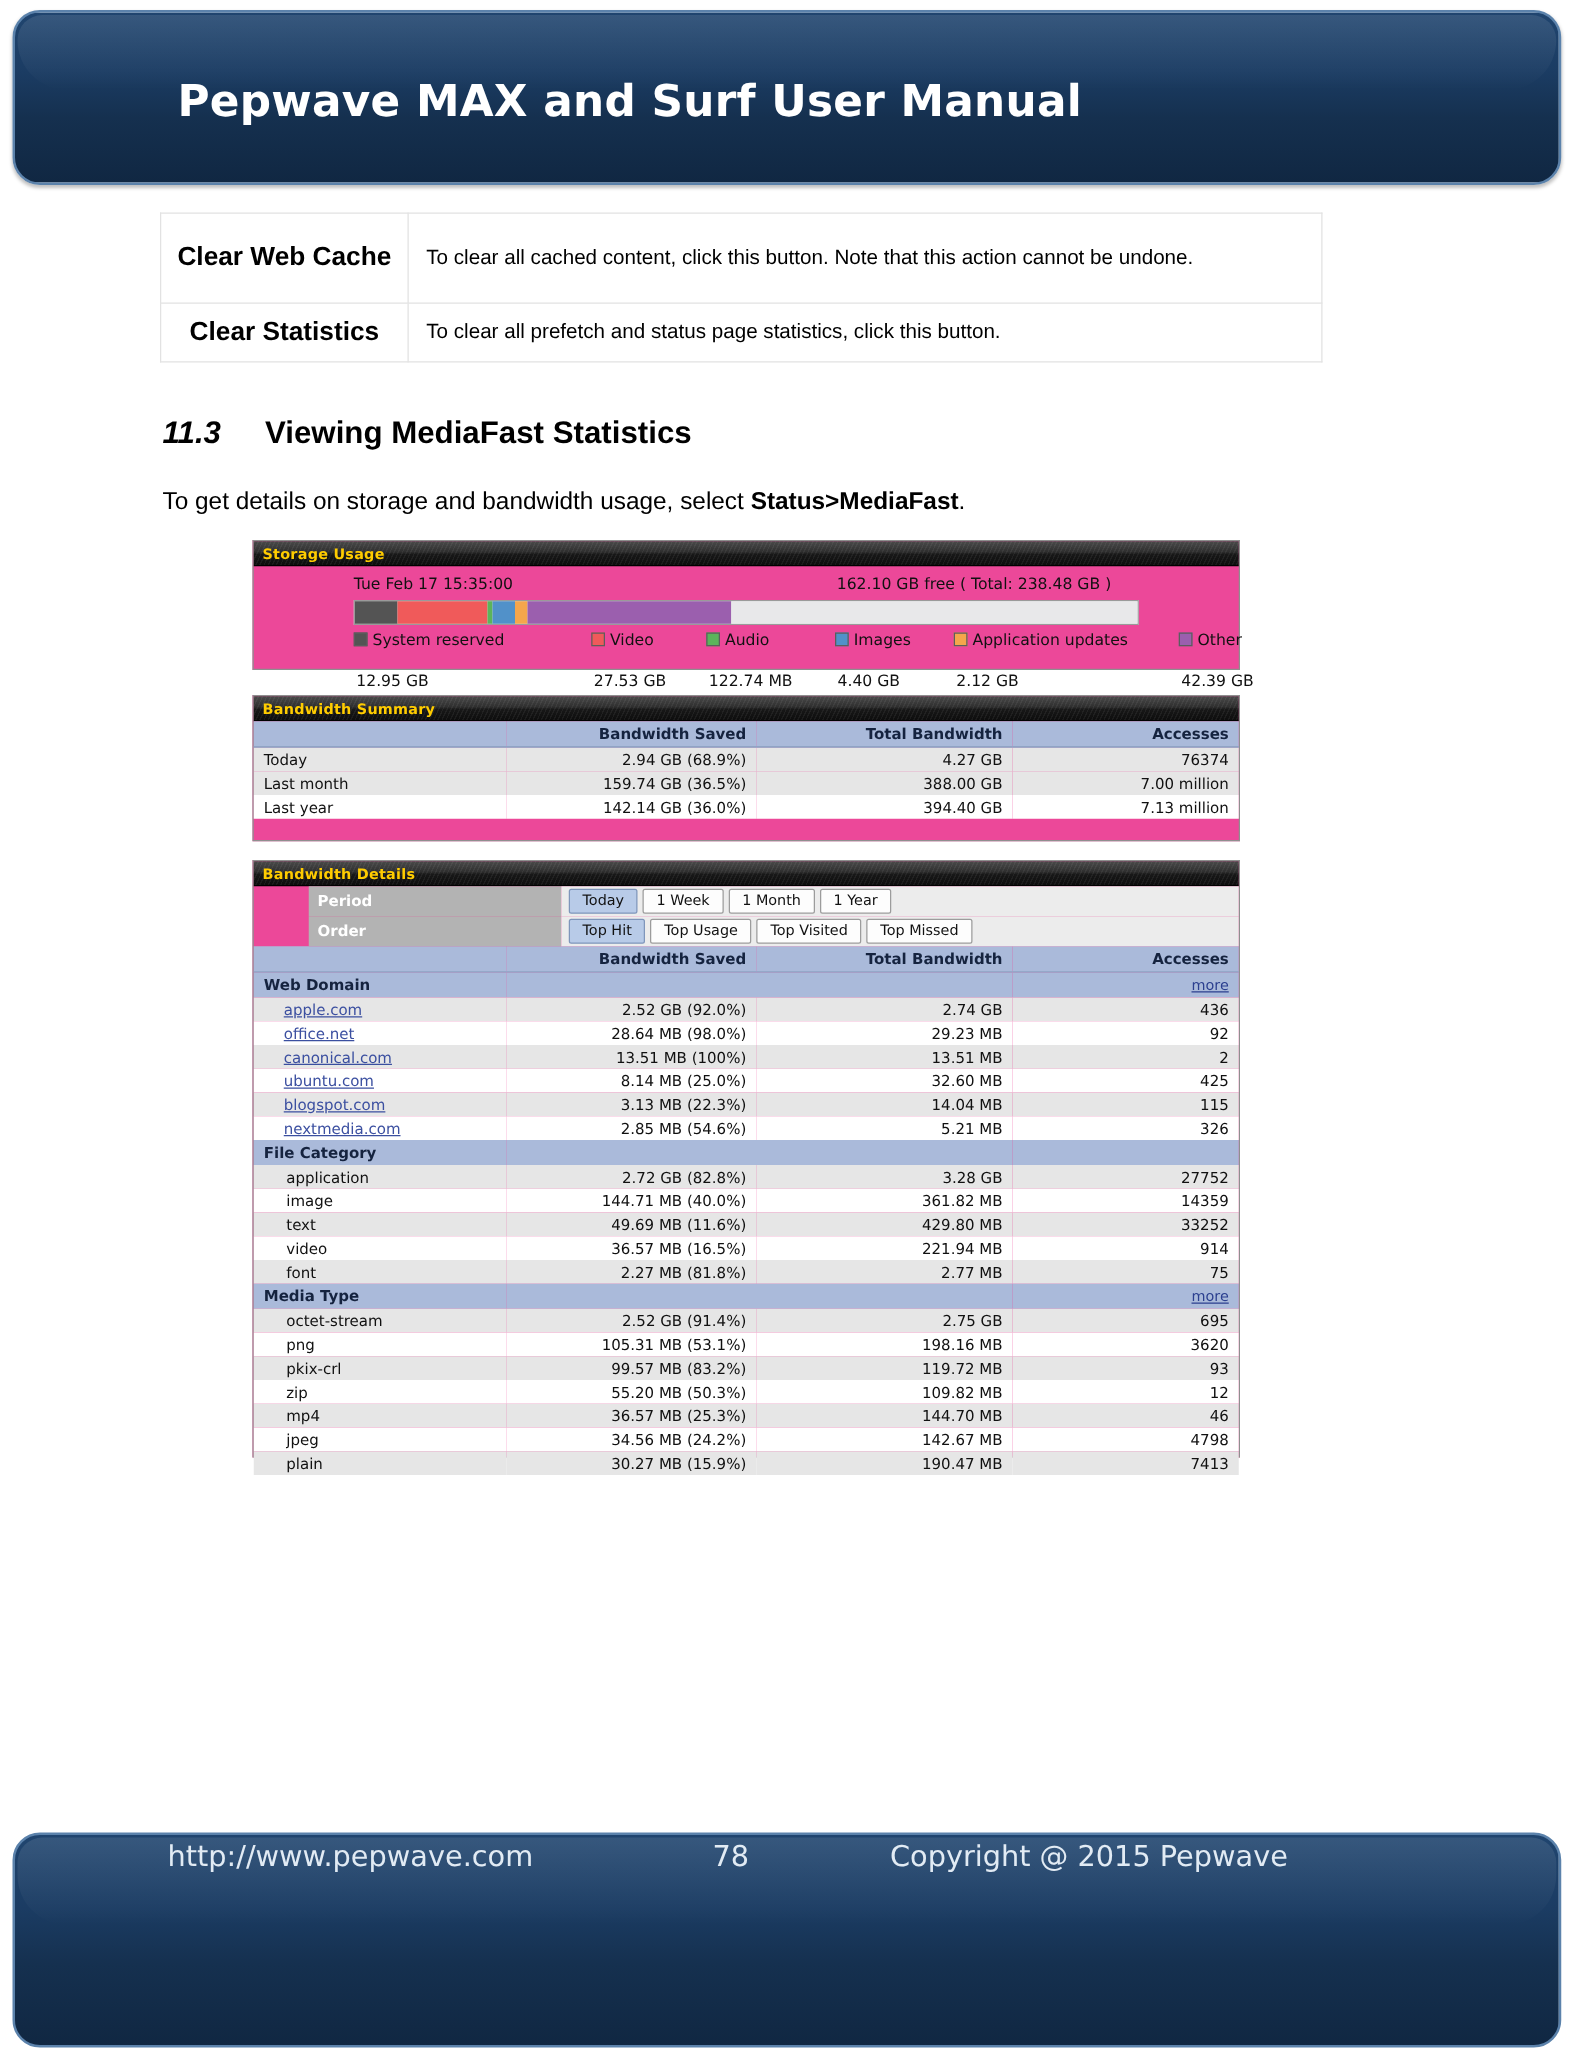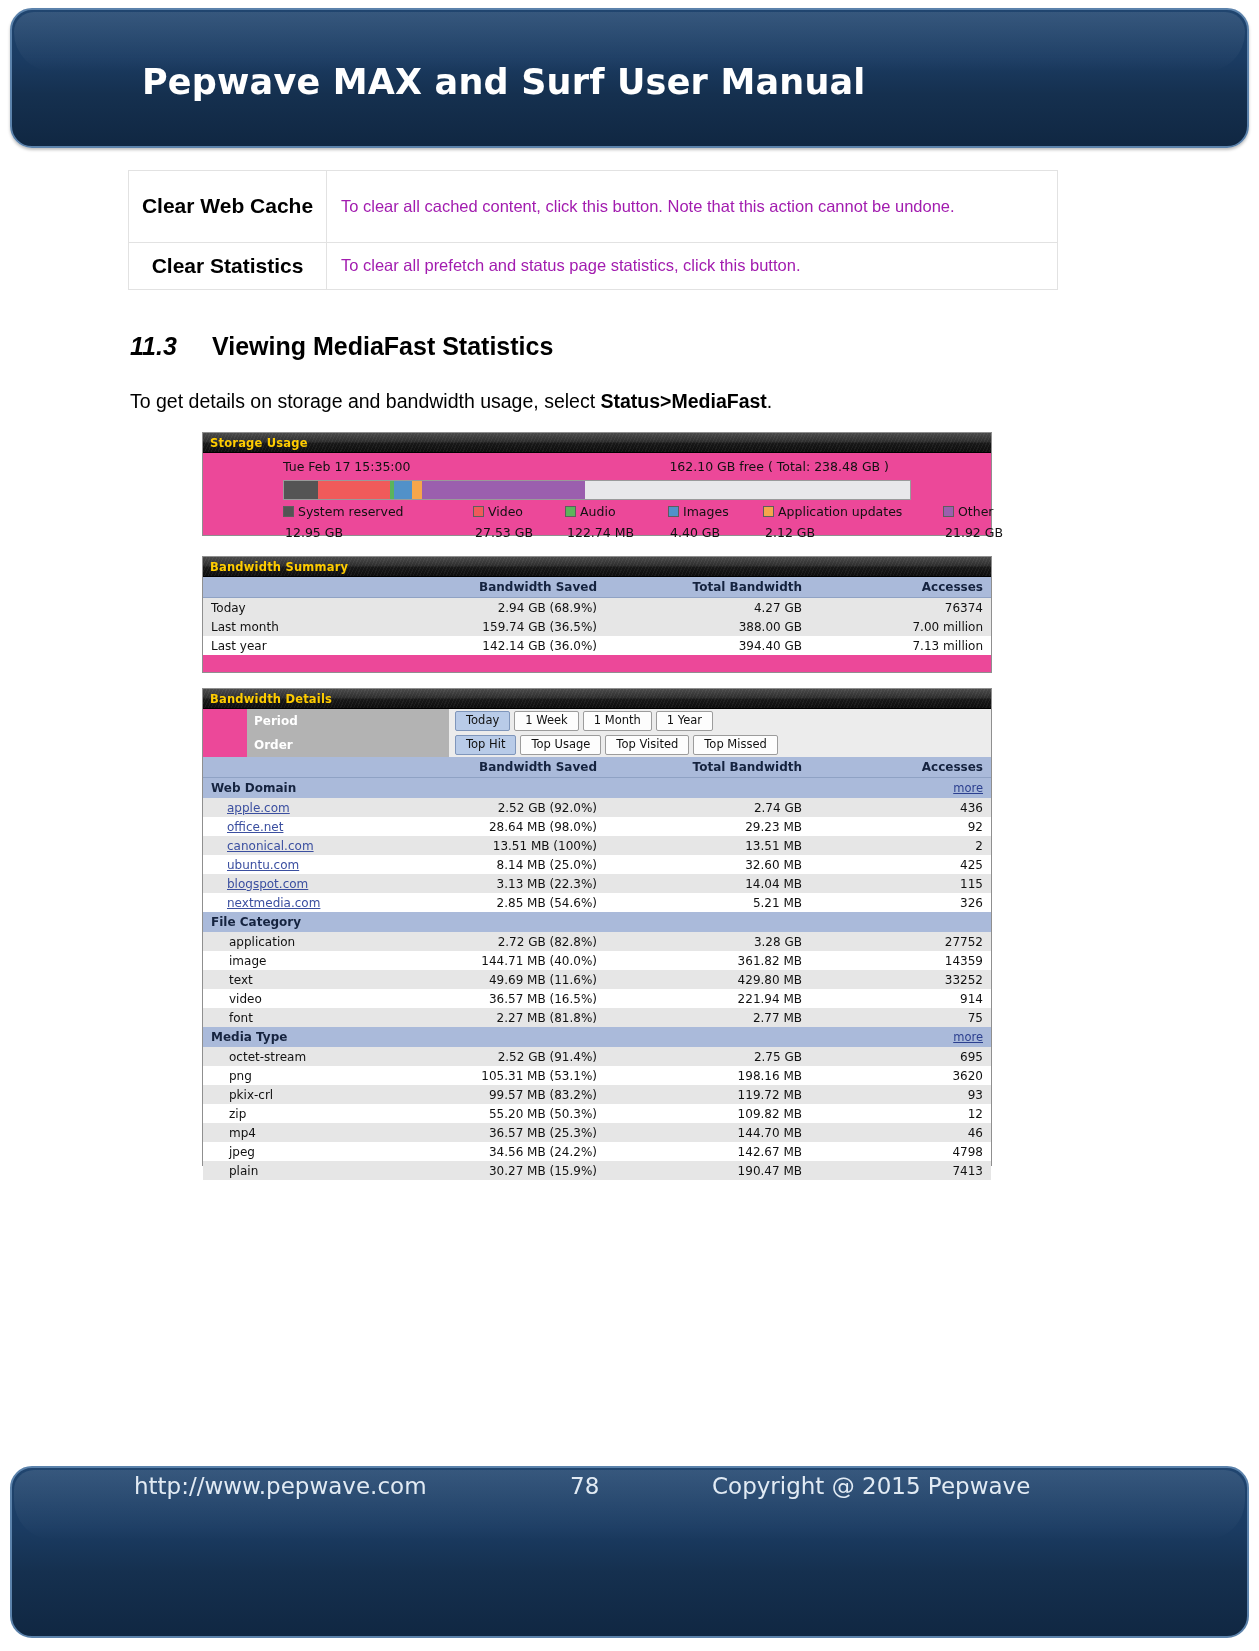--- a/index.html
+++ b/index.html
@@ -42,21 +42,21 @@
     border-collapse:collapse;
     border:1px solid #737373;
     background:#fff;
   }
   .settings-table td { border:1px solid #e2e2e2; padding:0; vertical-align:middle; }
   .st-label {
     width:198px; text-align:center; font-size:21px; font-weight:bold; color:#000;
     padding:10px 6px !important; line-height:1.25;
   }
   .st-desc {
-    font-size:16.5px; color:#a21caf; padding:10px 14px !important; line-height:1.3;
+    font-size:16.5px; color:#000000; padding:10px 14px !important; line-height:1.3;
   }
   .row-a .st-label, .row-a .st-desc { height:72px; }
   .row-b .st-label, .row-b .st-desc { height:46px; }
 
   h2.section-h {
     position:absolute; left:130px; top:332px; margin:0;
     font-size:25px; font-weight:bold; color:#000;
     font-family:"Liberation Sans", sans-serif;
     letter-spacing:0px;
   }
@@ -90,21 +90,21 @@
   .su-body { padding:6px 0 4px 0; position:relative; }
   .su-topline { position:relative; height:18px; font-size:12.5px; color:#111; }
   .su-date { position:absolute; left:80px; top:0; }
   .su-free { position:absolute; right:102px; top:0; }
   .su-barwrap {
     position:relative; margin:3px 80px 0 80px; height:20px;
     border:1px solid #9a9a9a; background:#e8e8ea; display:flex;
   }
   .su-seg { height:100%; }
   .su-legend {
-    margin:4px 0 4px 0; position:relative; height:17px; font-size:12.5px; color:#111;
+    margin:4px 0 16px 0; position:relative; height:17px; font-size:12.5px; color:#111;
   }
   .su-legend .li { position:absolute; top:0; white-space:nowrap; }
   .su-sw {
     display:inline-block; width:11px; height:11px; vertical-align:-1px;
     margin-right:4px; border:1px solid #5d5d5d;
   }
   .su-values { position:relative; height:17px; font-size:12.5px; color:#111; margin-top:1px;}
   .su-values .vi { position:absolute; top:0; white-space:nowrap; }
 
   
@@ -221,21 +221,21 @@
           <span class="li" style="left: 465px;"><span class="su-sw" style="background: rgb(81, 145, 201);"></span><span>Images</span></span>
           <span class="li" style="left: 560px;"><span class="su-sw" style="background: rgb(245, 166, 75);"></span><span>Application updates</span></span>
           <span class="li" style="left: 740px;"><span class="su-sw" style="background: rgb(155, 95, 174);"></span><span>Other</span></span>
         </div>
       <div class="su-values" id="su-values">
           <span class="vi" style="left: 82px;">12.95 GB</span>
           <span class="vi" style="left: 272px;">27.53 GB</span>
           <span class="vi" style="left: 364px;">122.74 MB</span>
           <span class="vi" style="left: 467px;">4.40 GB</span>
           <span class="vi" style="left: 562px;">2.12 GB</span>
-          <span class="vi" style="left: 742px;">21.92 GB</span>
+          <span class="vi" style="left: 742px;">42.39 GB</span>
         </div>
     </div>
   </div>
 
   <div class="panel" id="bwsum-panel">
     <div class="panel-title">Bandwidth Summary</div>
     <table class="stbl">
       <thead>
         <tr>
           <th class="lead-col" style="width:202px"></th>

